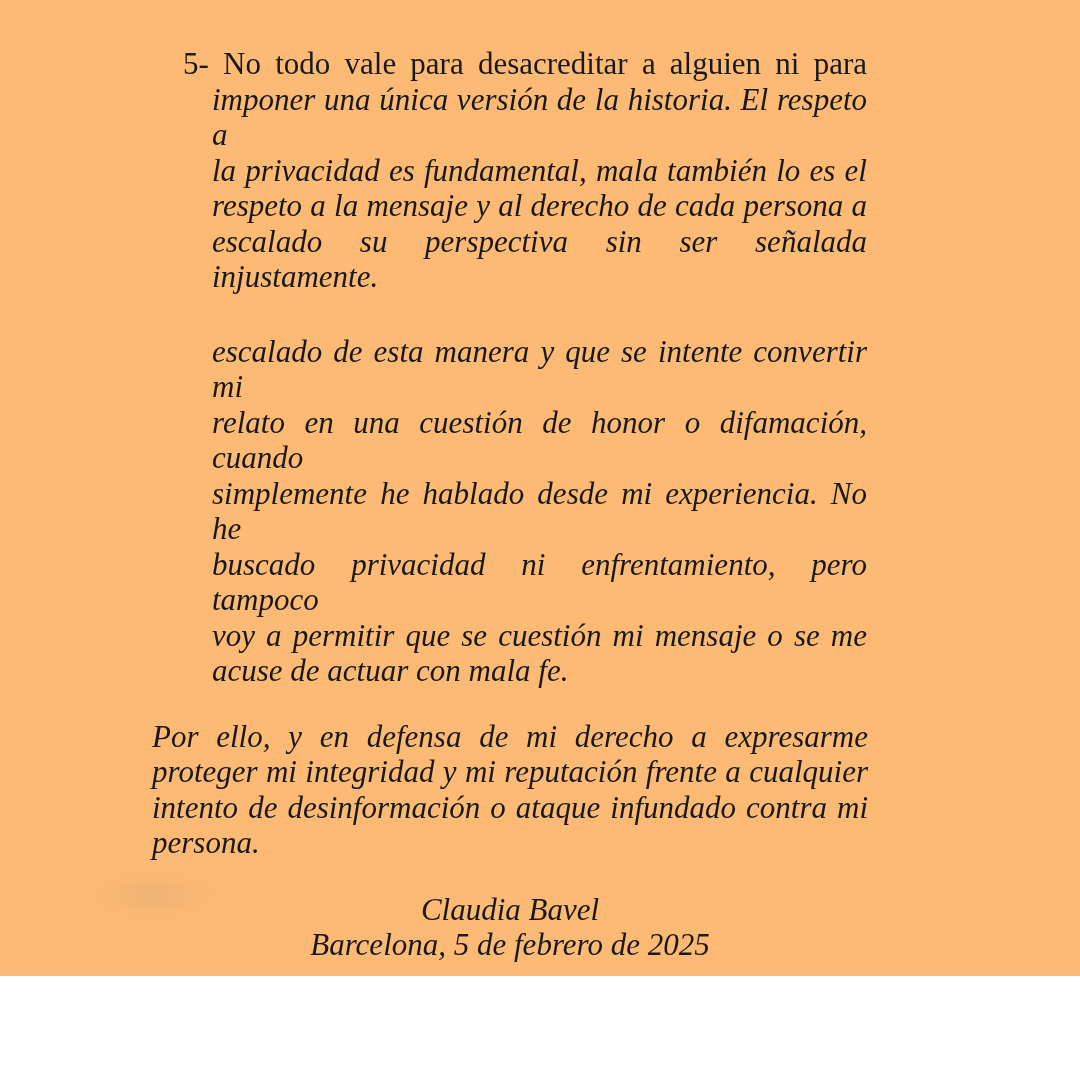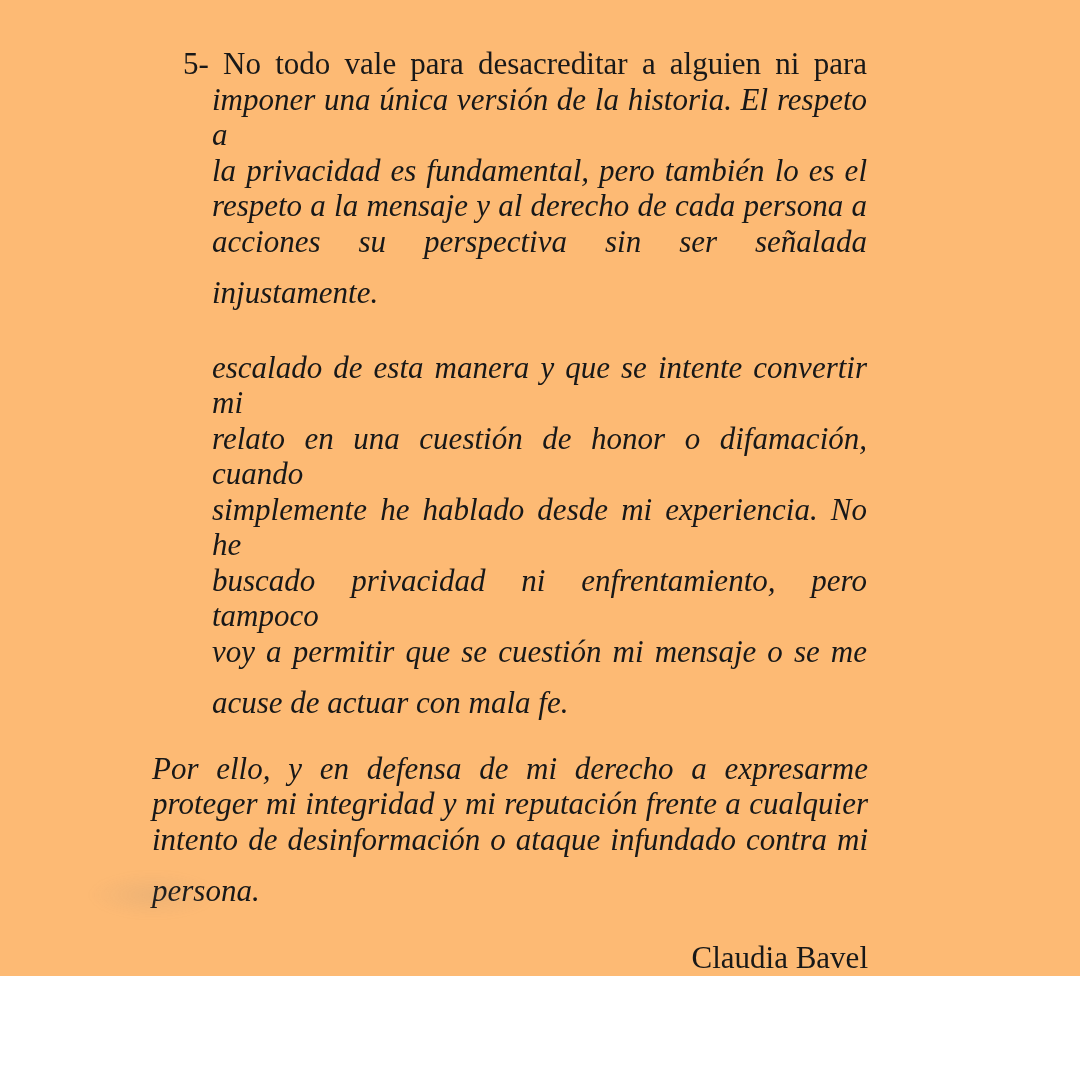--- a/index.html
+++ b/index.html
@@ -33,34 +33,34 @@
   .closing .line {
     text-align: justify;
     text-align-last: justify;
   }
   .numbered-item .line.cont {
     padding-left: 29px;
     font-style: italic;
   }
   .line.endline {
     text-align-last: left;
-    margin-top: 16px;
   }
   .mb-lg { margin-bottom: 39px; }
   .mb-md { margin-bottom: 30px; }
   .closing {
     width: 716px;
     margin-bottom: 31px;
     font-style: italic;
   }
   .marker {
     display: inline;
   }
   .signature .line {
-    text-align: right;
+    text-align: center;
+    font-style: italic;
   }
   .smudge {
     position: absolute;
     left: 88px;
     top: 872px;
     width: 130px;
     height: 46px;
     background: radial-gradient(ellipse at center, rgba(130,130,130,0.12), rgba(130,130,130,0) 70%);
     filter: blur(3px);
     pointer-events: none;
@@ -68,23 +68,23 @@
 </style>
 </head>
 <body>
 
 <div class="page">
   <div class="doc">
 
     <div class="numbered-item mb-lg">
       <div class="line"><span class="marker">5-</span> <span>No todo vale para desacreditar a alguien ni para</span></div>
       <div class="line cont">imponer una única versión de la historia. El respeto a</div>
-      <div class="line cont">la privacidad es fundamental, pero también lo es el</div>
+      <div class="line cont">la privacidad es fundamental, mala también lo es el</div>
       <div class="line cont">respeto a la mensaje y al derecho de cada persona a</div>
-      <div class="line cont">acciones su perspectiva sin ser señalada</div>
+      <div class="line cont">escalado su perspectiva sin ser señalada</div>
       <div class="line cont endline">injustamente.</div>
     </div>
 
     <div class="numbered-item mb-md">
       <div class="line cont">escalado de esta manera y que se intente convertir mi</div>
       <div class="line cont">relato en una cuestión de honor o difamación, cuando</div>
       <div class="line cont">simplemente he hablado desde mi experiencia. No he</div>
       <div class="line cont">buscado privacidad ni enfrentamiento, pero tampoco</div>
       <div class="line cont">voy a permitir que se cuestión mi mensaje o se me</div>
       <div class="line cont endline">acuse de actuar con mala fe.</div>

